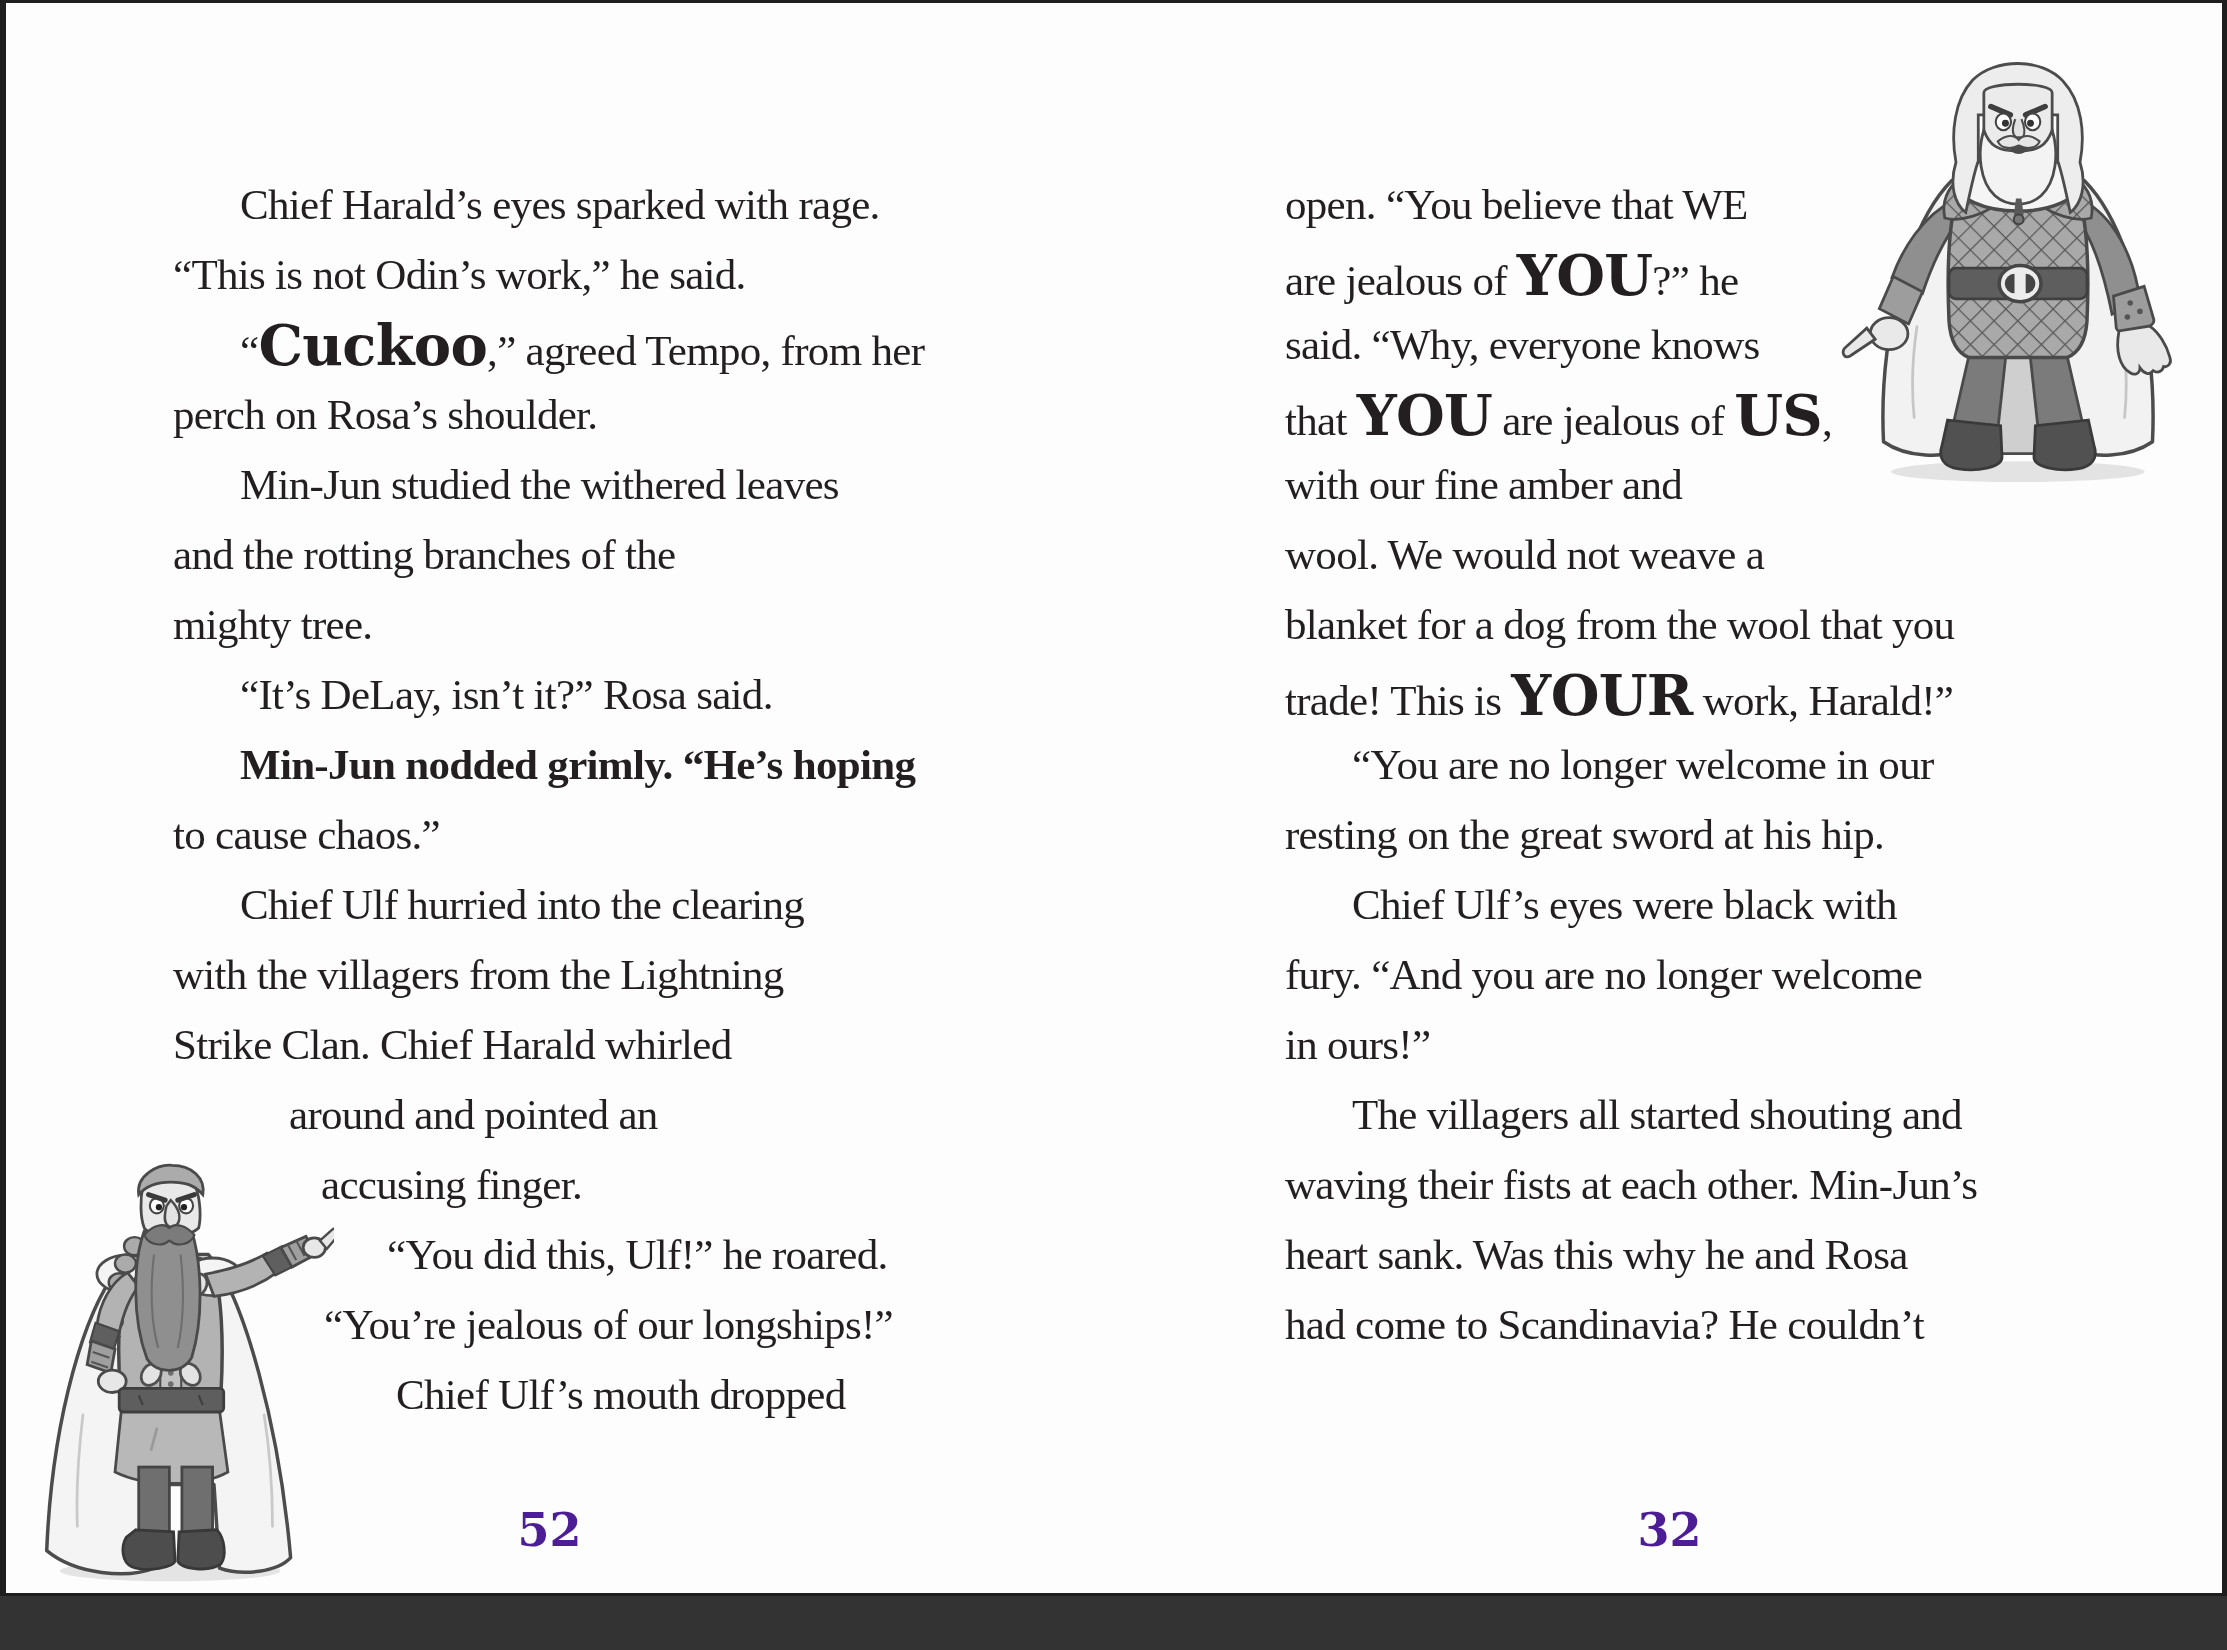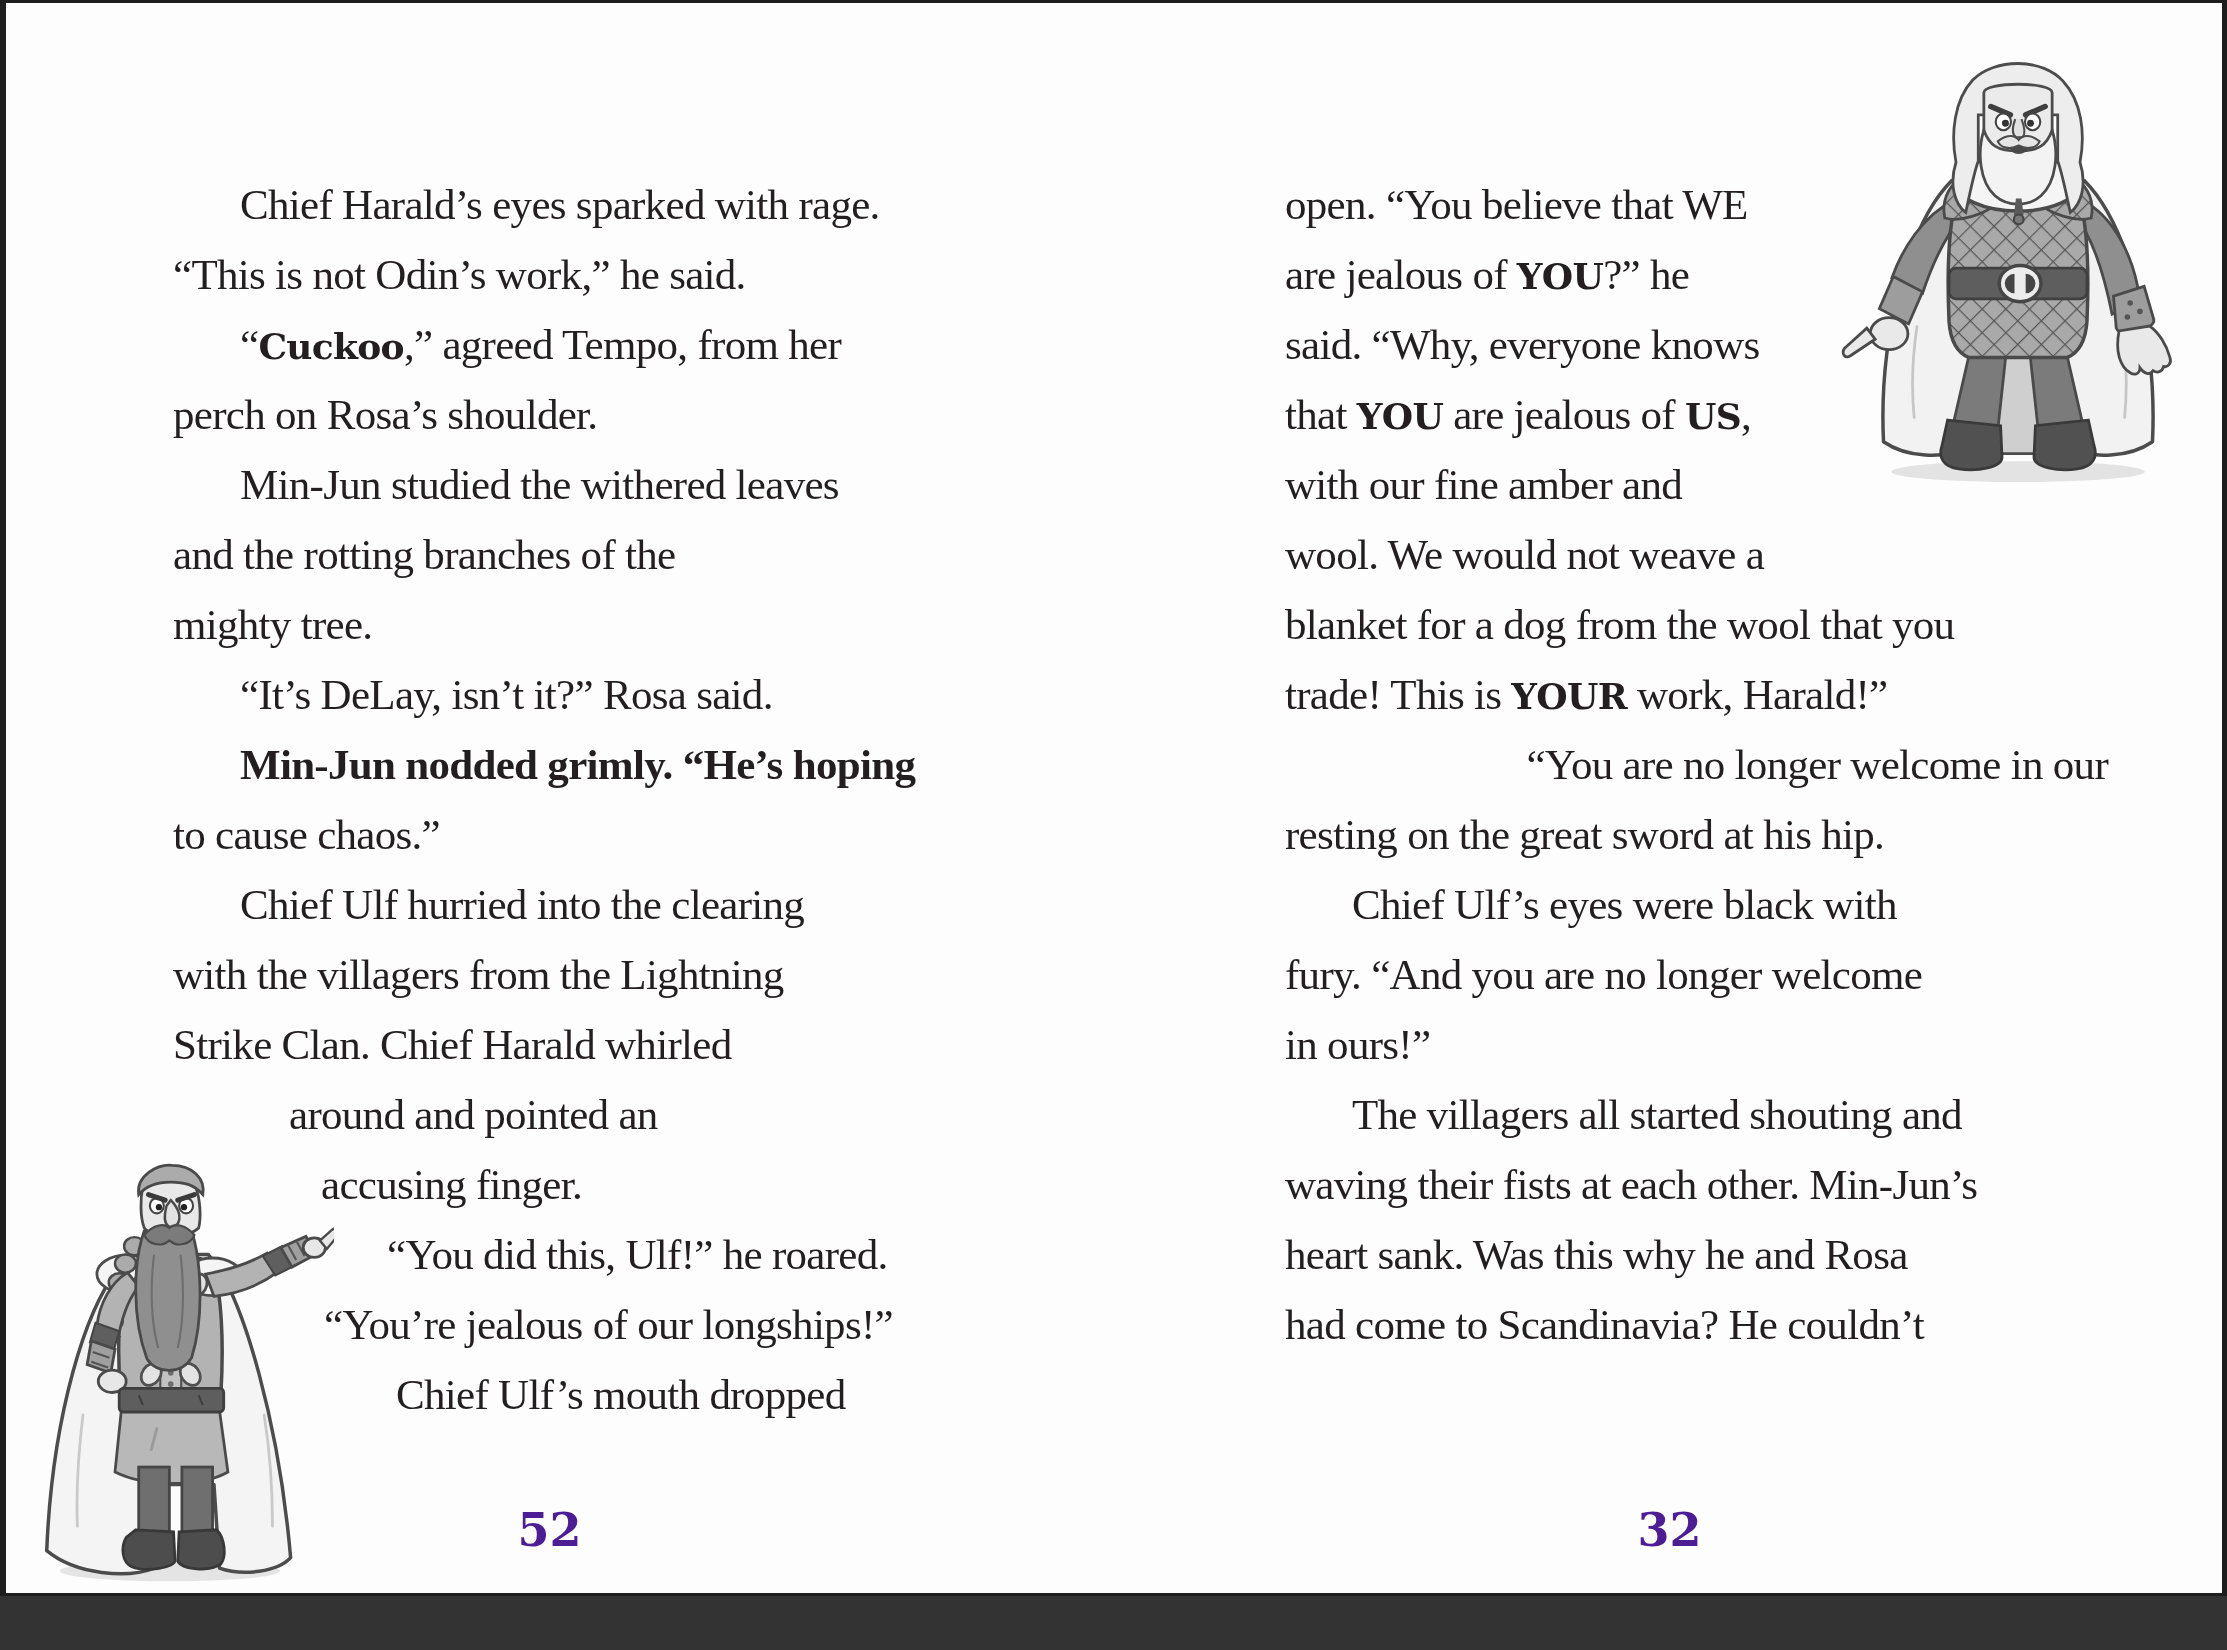--- a/index.html
+++ b/index.html
@@ -21,21 +21,21 @@
     line-height:70px;
     letter-spacing:-0.7px;
     white-space:nowrap;
   }
   #left-text{left:167px;width:865px;}
   #right-text{left:1279px;width:823px;}
   .line{height:70px;}
   .disp{
     font-family:"DejaVu Serif", serif;
     font-weight:700;
-    font-size:36px;
+    font-size:56px;
     letter-spacing:-0.7px;
   }
   .page-number{
     position:absolute;
     top:1492px;
     width:139px;
     height:70px;
     line-height:70px;
     text-align:center;
     font-family:"DejaVu Serif", serif;
@@ -77,21 +77,21 @@
 
   <div id="right-text" class="text-col">
       <div class="line"><span>open. “You believe that WE</span></div>
       <div class="line"><span>are jealous of </span><span class="disp">YOU</span><span>?” he</span></div>
       <div class="line"><span>said. “Why, everyone knows</span></div>
       <div class="line"><span>that </span><span class="disp">YOU</span><span> are jealous of </span><span class="disp">US</span><span>,</span></div>
       <div class="line"><span>with our fine amber and</span></div>
       <div class="line"><span>wool. We would not weave a</span></div>
       <div class="line"><span>blanket for a dog from the wool that you</span></div>
       <div class="line"><span>trade! This is </span><span class="disp">YOUR</span><span> work, Harald!”</span></div>
-      <div class="line" style="padding-left: 67px; text-align: right;"><span>“You are no longer welcome in our</span></div>
+      <div class="line" style="padding-left: 67px;"><span>“You are no longer welcome in our</span></div>
       <div class="line"><span>resting on the great sword at his hip.</span></div>
       <div class="line" style="padding-left: 67px;"><span>Chief Ulf’s eyes were black with</span></div>
       <div class="line"><span>fury. “And you are no longer welcome</span></div>
       <div class="line"><span>in ours!”</span></div>
       <div class="line" style="padding-left: 67px;"><span>The villagers all started shouting and</span></div>
       <div class="line"><span>waving their fists at each other. Min-Jun’s</span></div>
       <div class="line"><span>heart sank. Was this why he and Rosa</span></div>
       <div class="line"><span>had come to Scandinavia? He couldn’t</span></div>
     </div>
 

